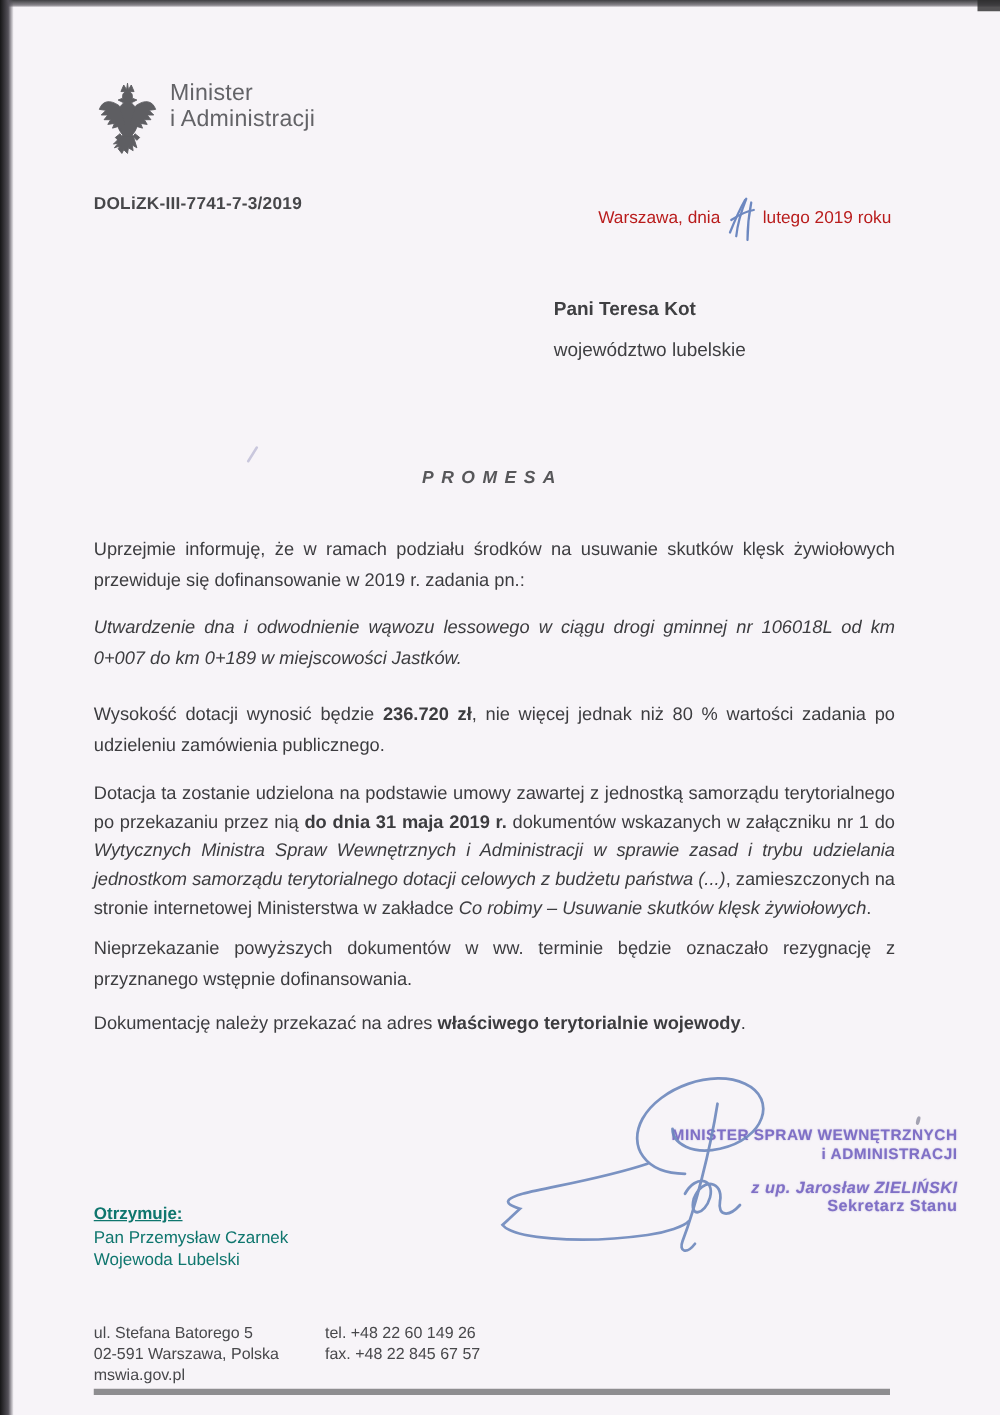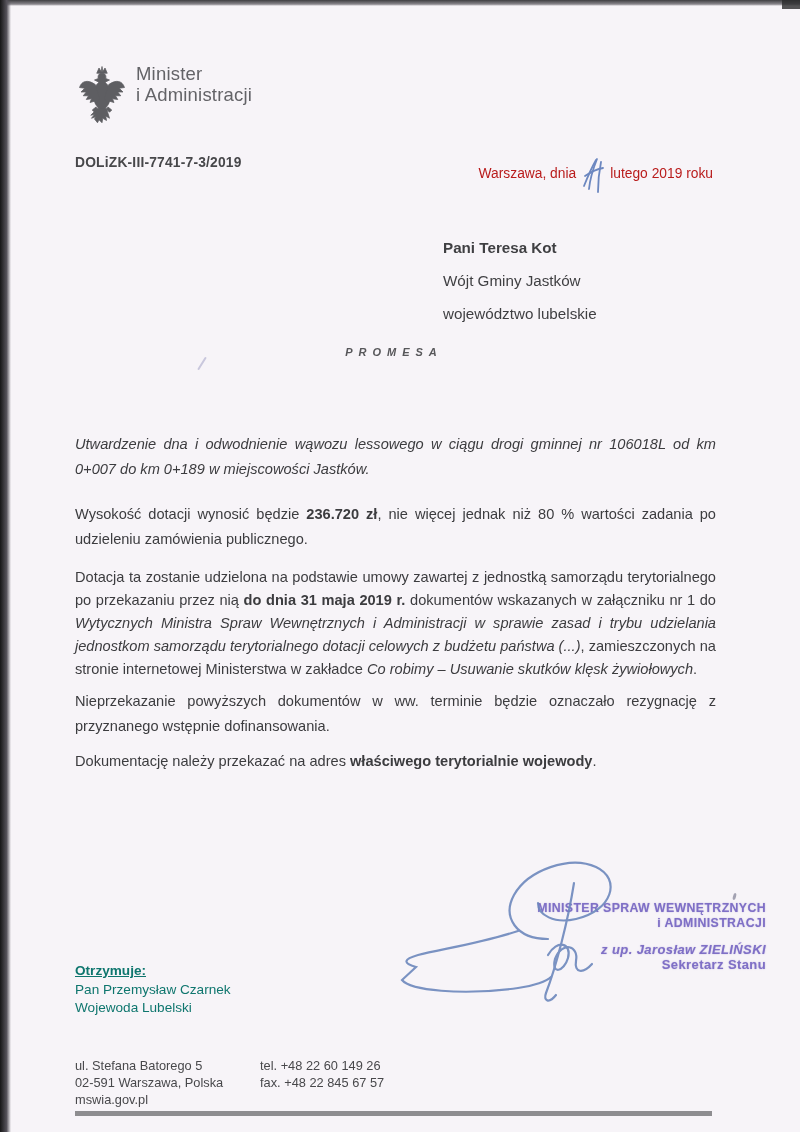--- a/index.html
+++ b/index.html
@@ -24,22 +24,22 @@
   .refrow{position:absolute;left:75px;top:155px;width:638px;display:flex;justify-content:space-between;align-items:flex-start;}
   .refnum{font-size:13.8px;font-weight:bold;color:#47474a;letter-spacing:.2px;}
   .dateline{font-size:13.8px;color:#b91c1c;display:flex;align-items:center;}
   .hand-day{display:inline-block;width:30px;height:36px;margin:0 2px;vertical-align:middle;position:relative;top:2px;}
 
   
   .addressee{position:absolute;left:443px;top:231px;font-size:15.2px;line-height:33px;color:#3f3f42;}
   .addressee .nm{font-weight:bold;}
 
   
-  .doc-title{position:absolute;left:75px;top:346px;width:638px;text-align:center;
-    font-size:11px;font-weight:bold;font-style:italic;letter-spacing:6px;color:#57575a;}
+  .doc-title{position:absolute;left:75px;top:373px;width:638px;text-align:center;
+    font-size:14px;font-weight:bold;font-style:italic;letter-spacing:6px;color:#57575a;}
 
   
   .body-block{position:absolute;left:75px;top:420px;width:641px;font-size:14.6px;color:#3c3c3f;}
   .body-block p{margin:0;text-align:justify;line-height:25px;}
   .p1{margin-top:8px !important;}
   .p2{margin-top:12px !important;font-style:italic;}
   .p3{margin-top:20px !important;}
   .p4{margin-top:14px !important;line-height:23px !important;}
   .p5{margin-top:8px !important;}
   .p6{margin-top:10px !important;text-align:left !important;}
@@ -107,29 +107,29 @@
           <path d="M7 19 C13 15 19 12 25 11"></path>
           <path d="M23 5 C21 15 20 25 20 35"></path>
         </g>
       </svg>
       <span>lutego 2019 roku</span>
     </div>
   </div>
 
   <div class="addressee">
     <div class="nm">Pani Teresa Kot</div>
-    <div>Wójt Gminy Jastków</div>
     <div>województwo lubelskie</div>
   </div>
 
   <div class="pen-mark"></div>
 
   <div class="doc-title">PROMESA</div>
 
   <div class="body-block">
+    <p class="p1">Uprzejmie informuję, że w ramach podziału środków na usuwanie skutków klęsk żywiołowych przewiduje się dofinansowanie w 2019 r. zadania pn.:</p>
     <p class="p2">Utwardzenie dna i odwodnienie wąwozu lessowego w ciągu drogi gminnej nr 106018L od km 0+007 do km 0+189 w miejscowości Jastków.</p>
     <p class="p3"><span>Wysokość dotacji wynosić będzie </span><span class="b">236.720 zł</span><span>, nie więcej jednak niż 80 % wartości zadania po udzieleniu zamówienia publicznego.</span></p>
     <p class="p4"><span>Dotacja ta zostanie udzielona na podstawie umowy zawartej z jednostką samorządu terytorialnego po przekazaniu przez nią </span><span class="b">do dnia 31 maja 2019 r.</span><span> dokumentów wskazanych w załączniku nr 1 do </span><span class="i">Wytycznych Ministra Spraw Wewnętrznych i Administracji w sprawie zasad i trybu udzielania jednostkom samorządu terytorialnego dotacji celowych z budżetu państwa (...)</span><span>, zamieszczonych na stronie internetowej Ministerstwa w zakładce </span><span class="i">Co robimy – Usuwanie skutków klęsk żywiołowych</span><span>.</span></p>
     <p class="p5">Nieprzekazanie powyższych dokumentów w ww. terminie będzie oznaczało rezygnację z przyznanego wstępnie dofinansowania.</p>
     <p class="p6"><span>Dokumentację należy przekazać na adres </span><span class="b">właściwego terytorialnie wojewody</span><span>.</span></p>
   </div>
 
   <div class="stamp">
     <div>MINISTER SPRAW WEWNĘTRZNYCH</div>
     <div>i ADMINISTRACJI</div>

